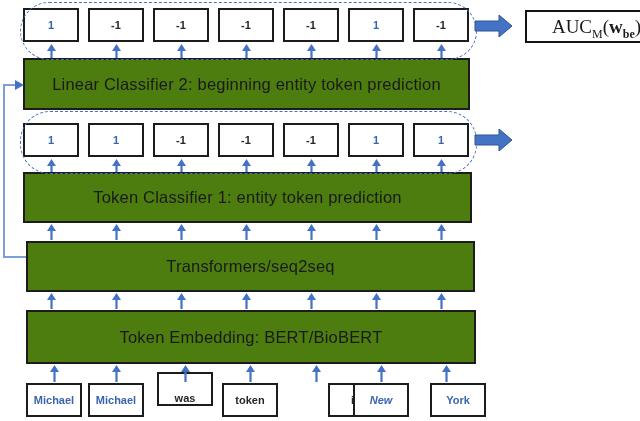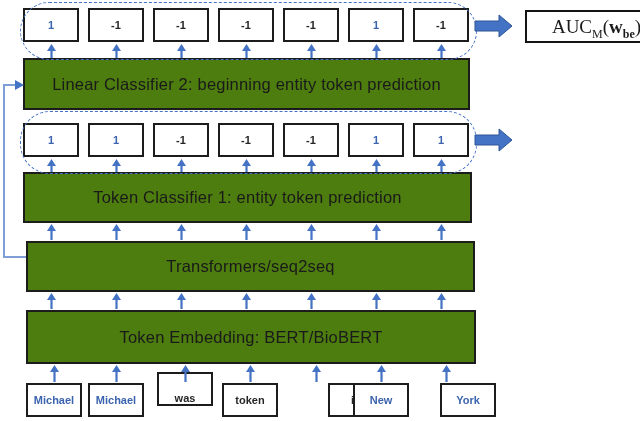--- a/index.html
+++ b/index.html
@@ -112,24 +112,24 @@
       </div>
       <div class="cell-box" style="left: 157px; top: 372px; width: 52px; height: 30px; color: rgb(38, 38, 38); align-items: flex-end;">
         <span>was</span>
       </div>
       <div class="cell-box" style="left: 222px; top: 383px; width: 52px; height: 30px; color: rgb(38, 38, 38);">
         <span>token</span>
       </div>
       <div class="cell-box" style="left: 288px; top: 383px; width: 52px; height: 30px; color: rgb(38, 38, 38); margin-left: 40px;">
         <span>in</span>
       </div>
-      <div class="cell-box" style="left: 353px; top: 383px; width: 52px; height: 30px; color: rgb(59, 99, 174);">
+      <div class="cell-box" style="left: 353px; top: 383px; width: 52px; height: 30px; color: rgb(59, 99, 174); font-style: italic;">
         <span>New</span>
       </div>
-      <div class="cell-box" style="left: 440px; top: 383px; width: 52px; height: 30px; color: rgb(59, 99, 174);">
+      <div class="cell-box" style="left: 430px; top: 383px; width: 52px; height: 30px; color: rgb(59, 99, 174);">
         <span>York</span>
       </div>
     </div>
 
   <svg id="overlay" width="640" height="421">
       <line x1="51.5" y1="58" x2="51.5" y2="50" stroke="#4472C4" stroke-width="2.2"></line>
       <polygon points="47,51 56,51 51.5,44" fill="#4472C4"></polygon>
       <line x1="116.5" y1="58" x2="116.5" y2="50" stroke="#4472C4" stroke-width="2.2"></line>
       <polygon points="112,51 121,51 116.5,44" fill="#4472C4"></polygon>
       <line x1="181.5" y1="58" x2="181.5" y2="50" stroke="#4472C4" stroke-width="2.2"></line>

